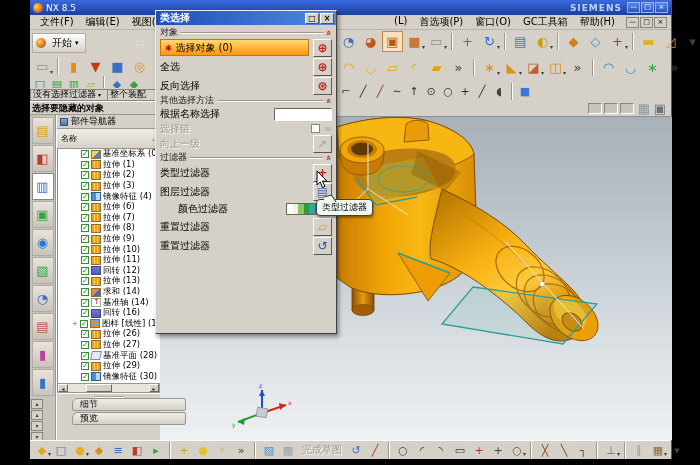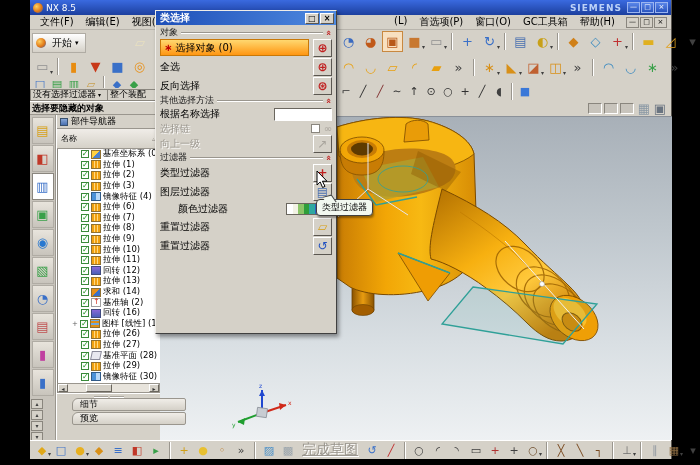--- a/index.html
+++ b/index.html
@@ -105,21 +105,21 @@
 
   
   .tooltip{position:absolute;left:286px;top:199px;z-index:40;background:#f2f8f0;border:1px solid #404040;border-radius:4px;font-size:9px;padding:1px 5px;box-shadow:1px 2px 2px rgba(0,0,0,.35);white-space:nowrap;}
   .tooltip::before{content:"";position:absolute;left:8px;top:-5px;width:8px;height:8px;background:#f2f8f0;border-left:1px solid #404040;border-top:1px solid #404040;transform:rotate(55deg) skewX(-20deg);}
   .cursor{position:absolute;left:286px;top:171px;z-index:50;}
 
   
   .statusbar{position:absolute;left:0;top:440px;width:100%;height:19px;background:#d5d1c8;border-top:1px solid #fff;display:flex;align-items:center;padding:0 3px;gap:1px;}
   .statusbar .tbi{width:18px;height:17px;}
   .statusbar .gl{font-size:11px;}
-  .fslabel{font-size:14px;color:#9a968e;text-shadow:1px 1px 0 #fff;margin:2px 4px;white-space:nowrap;text-decoration:underline;}
+  .fslabel{font-size:10px;color:#9a968e;text-shadow:1px 1px 0 #fff;margin:2px 4px;white-space:nowrap;}
 </style>
 </head>
 <body>
 
 <div id="screen">
   <div id="app">
 
     <div class="titlebar">
       <span class="nxlogo"></span>
       <span>NX 8.5</span>
@@ -600,21 +600,21 @@
           <div class="trow">
             <span class="texp"></span>
             <span class="tcb"></span>
             <i class="ti t-unite"></i>
             <span class="tlab">求和 (14)</span>
           </div>
           <div class="trow">
             <span class="texp"></span>
             <span class="tcb"></span>
             <i class="ti t-axis"></i>
-            <span class="tlab">基准轴 (2)</span>
+            <span class="tlab">基准轴 (14)</span>
           </div>
           <div class="trow">
             <span class="texp"></span>
             <span class="tcb"></span>
             <i class="ti t-revolve"></i>
             <span class="tlab">回转 (16)</span>
           </div>
           <div class="trow">
             <span class="texp">+</span>
             <span class="tcb"></span>

